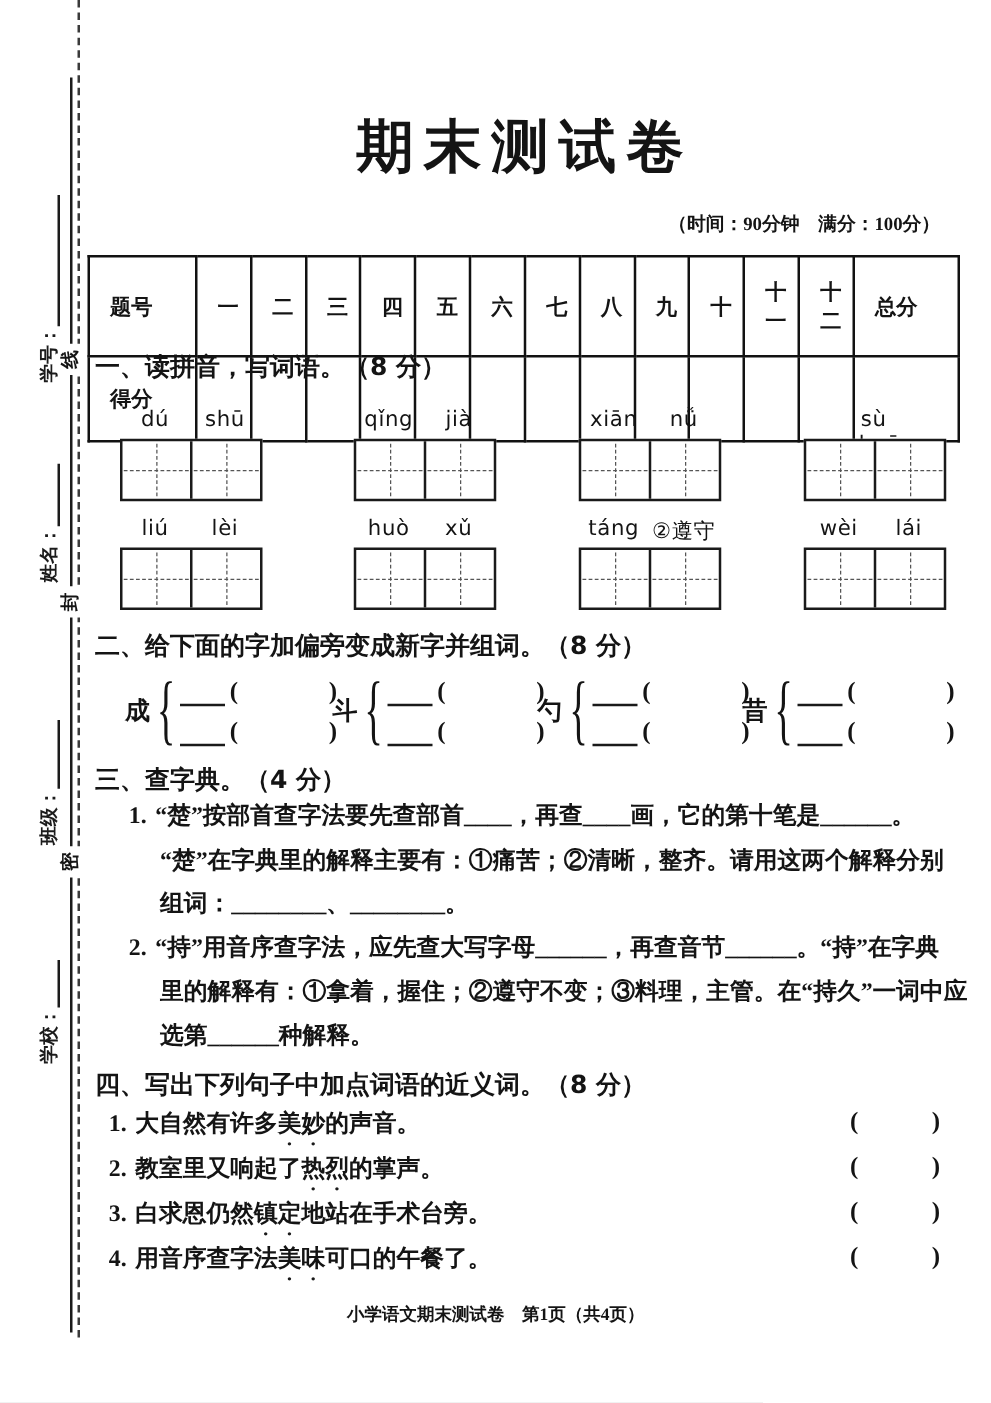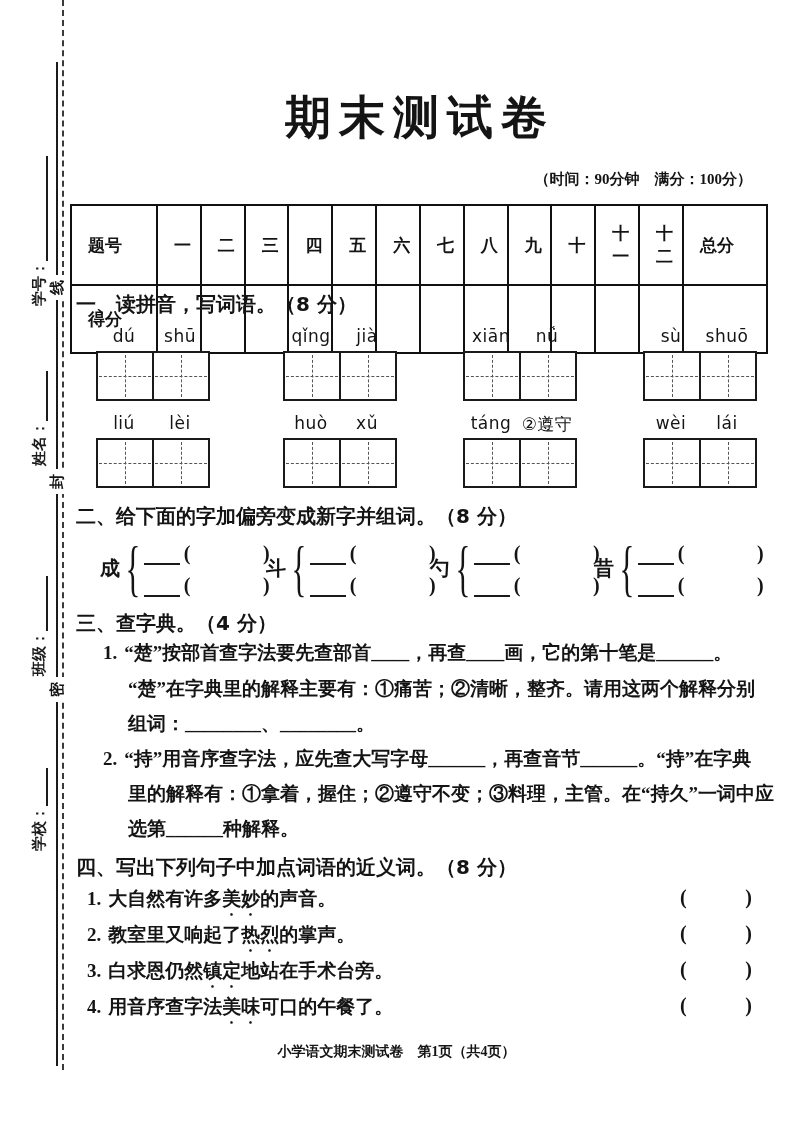--- a/index.html
+++ b/index.html
@@ -135,35 +135,35 @@
         <td></td>
         <td></td>
         <td></td>
         <td></td>
         <td></td>
       </tr>
     </tbody>
       </table>
   </div>
 
-  <div class="sec-header" style="top:291px;text-align:center;">一、读拼音，写词语。（8 分）</div>
+  <div class="sec-header" style="top:280px;text-align:center;">一、读拼音，写词语。（8 分）</div>
 
   <div class="pinyin" style="left:96px;top:326px;">
     <span>dú</span>
       <span>shū</span>
   </div>
   <div class="pinyin" style="left:283px;top:326px;">
     <span>qǐng</span>
       <span>jià</span>
   </div>
   <div class="pinyin" style="left:463px;top:326px;">
     <span>xiān</span>
       <span>nǚ</span>
   </div>
-  <div class="pinyin" style="left:643px;top:326px;">
+  <div class="pinyin" style="left:643px;top:326px;flex-direction:column;">
     <span>sù</span>
       <span>shuō</span>
   </div>
 
   <div class="wgrid" style="left:96px;top:351px;">
       <div class="wcell"></div>
       <div class="wcell"></div>
     </div>
   <div class="wgrid" style="left:283px;top:351px;">
       <div class="wcell"></div>

